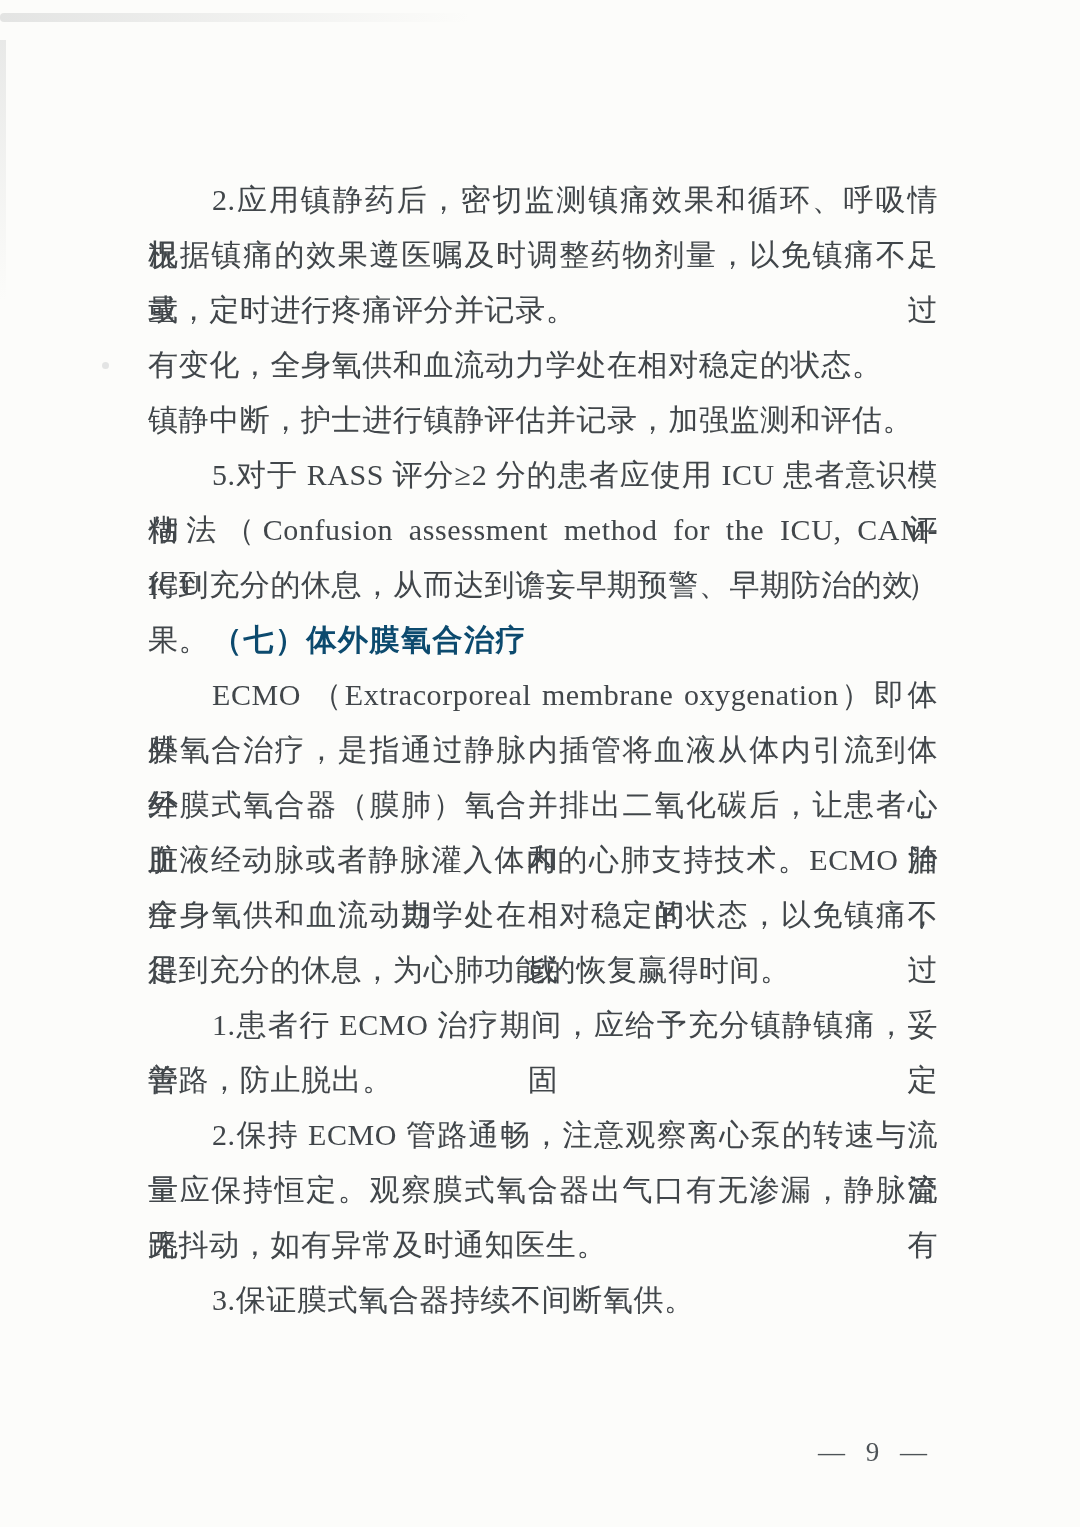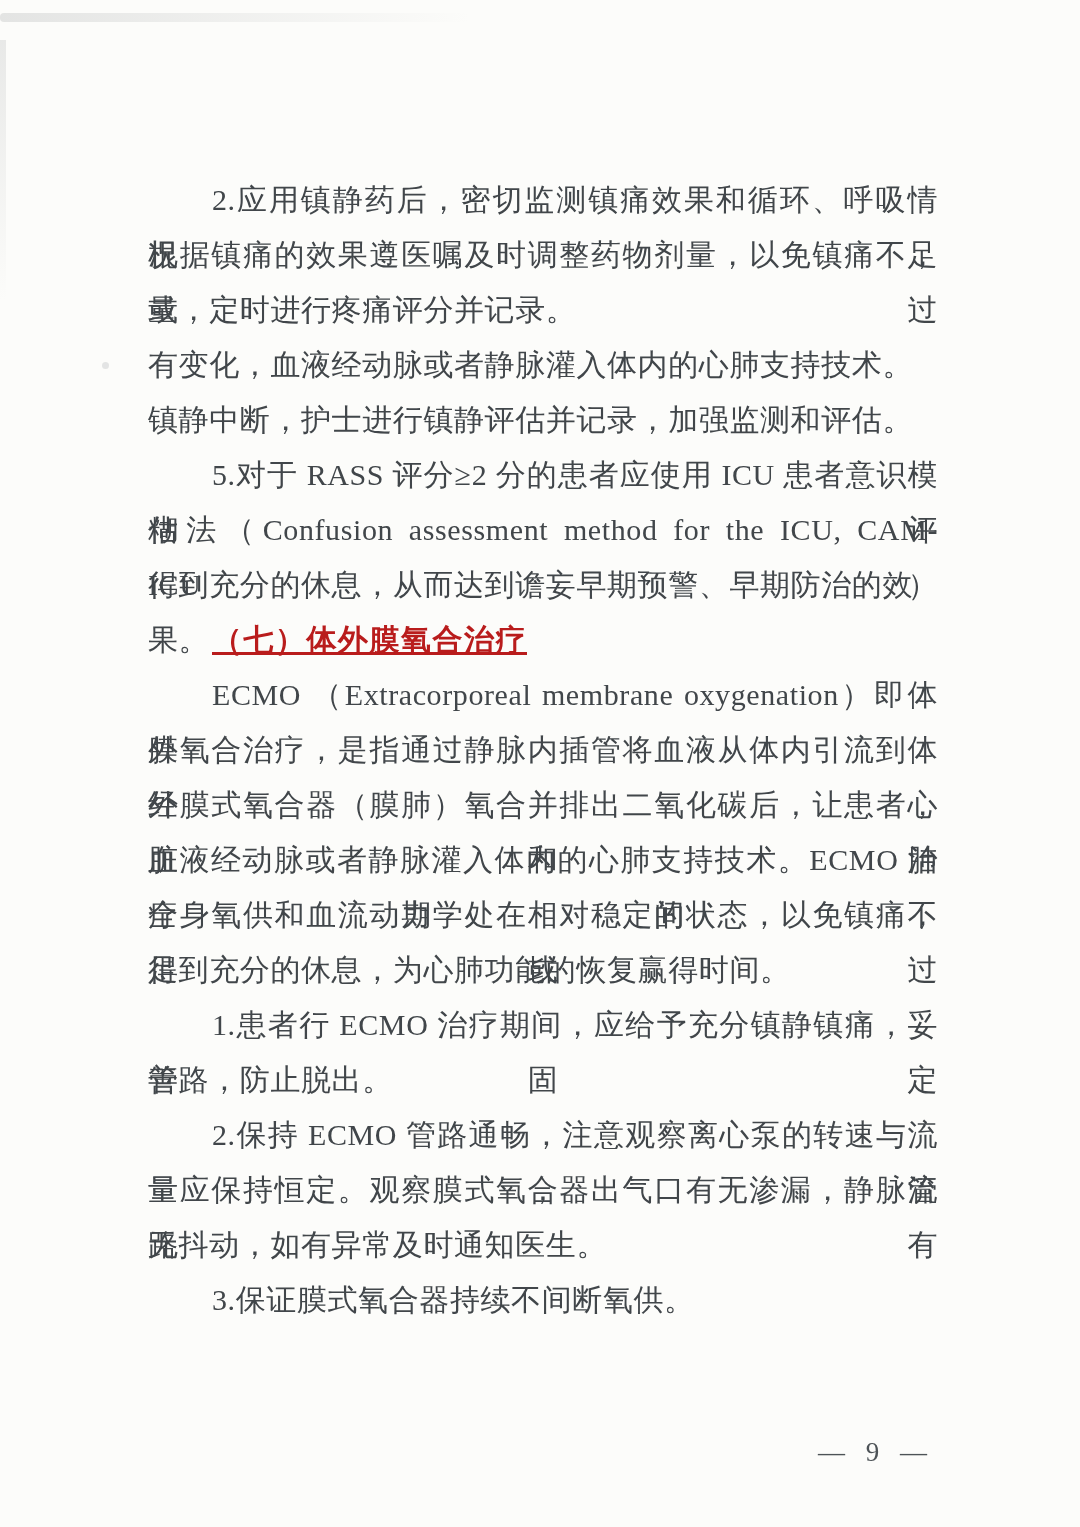--- a/index.html
+++ b/index.html
@@ -54,23 +54,22 @@
   .line.indent {
     text-indent: 64px;
   }
   .line.fill {
     text-align: justify;
     text-align-last: justify;
     text-justify: inter-character;
   }
   .line.bold {
     font-weight: bold;
-    color: #b91c1c;
+    color: #0c4a6e;
     letter-spacing: 1.5px;
-    text-decoration: underline;
   }
   .page-num {
     position: absolute;
     right: 146px;
     top: 1437px;
     font-size: 27px;
     letter-spacing: 7px;
     color: #4d5357;
     white-space: nowrap;
   }
@@ -81,21 +80,21 @@
 <div class="page">
   <div class="artifact-top"></div>
   <div class="artifact-left"></div>
   <div class="artifact-dot"></div>
 
   <div class="doc-body">
 
   <div class="line indent fill">2.应用镇静药后，密切监测镇痛效果和循环、呼吸情况，</div>
       <div class="line fill">根据镇痛的效果遵医嘱及时调整药物剂量，以免镇痛不足或过</div>
       <div class="line">量，定时进行疼痛评分并记录。</div>
-      <div class="line">有变化，血液经动脉或者静脉灌入体内的心肺支持技术。</div>
+      <div class="line">有变化，全身氧供和血流动力学处在相对稳定的状态。</div>
       <div class="line">镇静中断，护士进行镇静评估并记录，加强监测和评估。</div>
       <div class="line indent fill">5.对于 RASS 评分≥2 分的患者应使用 ICU 患者意识模糊评</div>
       <div class="line fill">估法（Confusion assessment method for the ICU, CAM-ICU）</div>
       <div class="line">得到充分的休息，从而达到谵妄早期预警、早期防治的效果。</div>
       <div class="line indent bold">（七）体外膜氧合治疗</div>
       <div class="line indent fill">ECMO （Extracorporeal membrane oxygenation）即体外</div>
       <div class="line fill">膜氧合治疗，是指通过静脉内插管将血液从体内引流到体外，</div>
       <div class="line fill">经膜式氧合器（膜肺）氧合并排出二氧化碳后，让患者心脏和肺</div>
       <div class="line fill">血液经动脉或者静脉灌入体内的心肺支持技术。ECMO 治疗期间，</div>
       <div class="line fill">全身氧供和血流动力学处在相对稳定的状态，以免镇痛不足或过</div>

